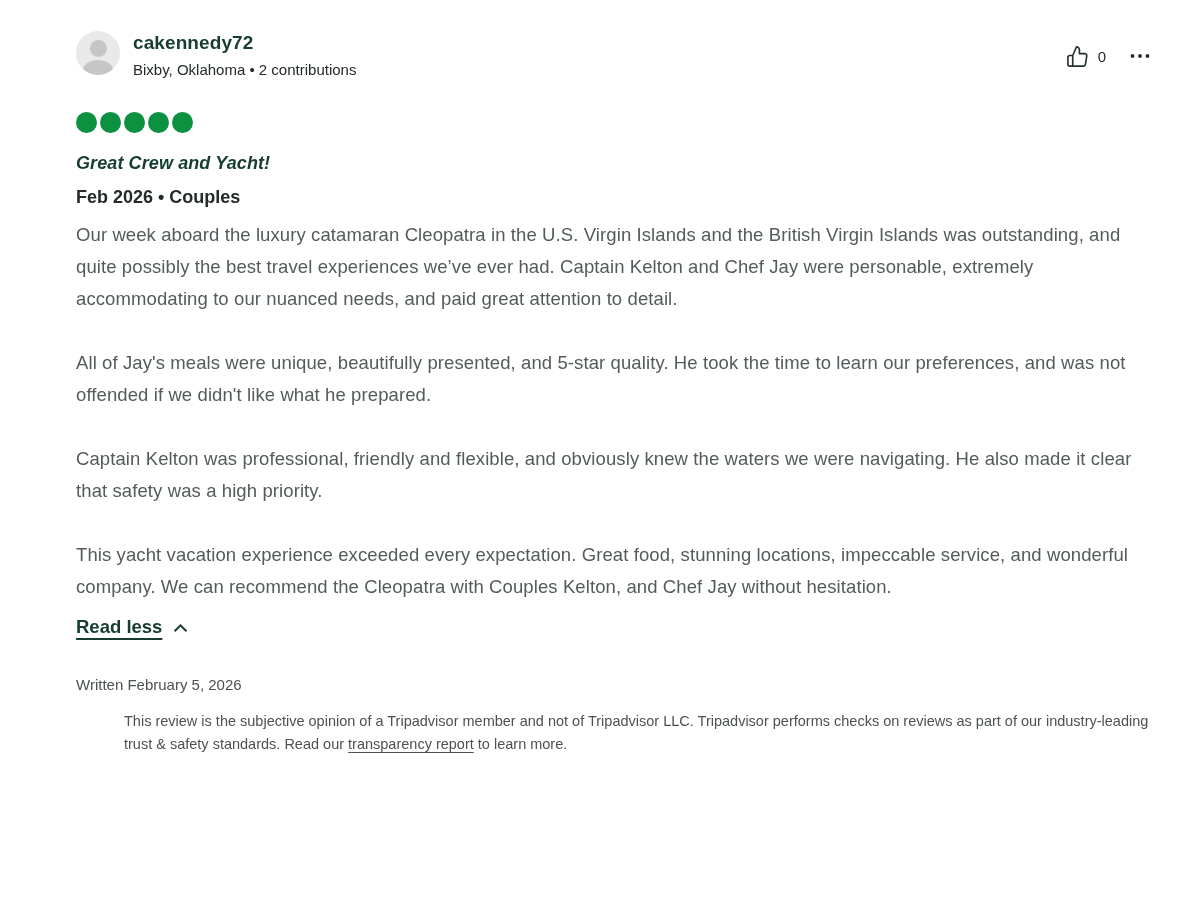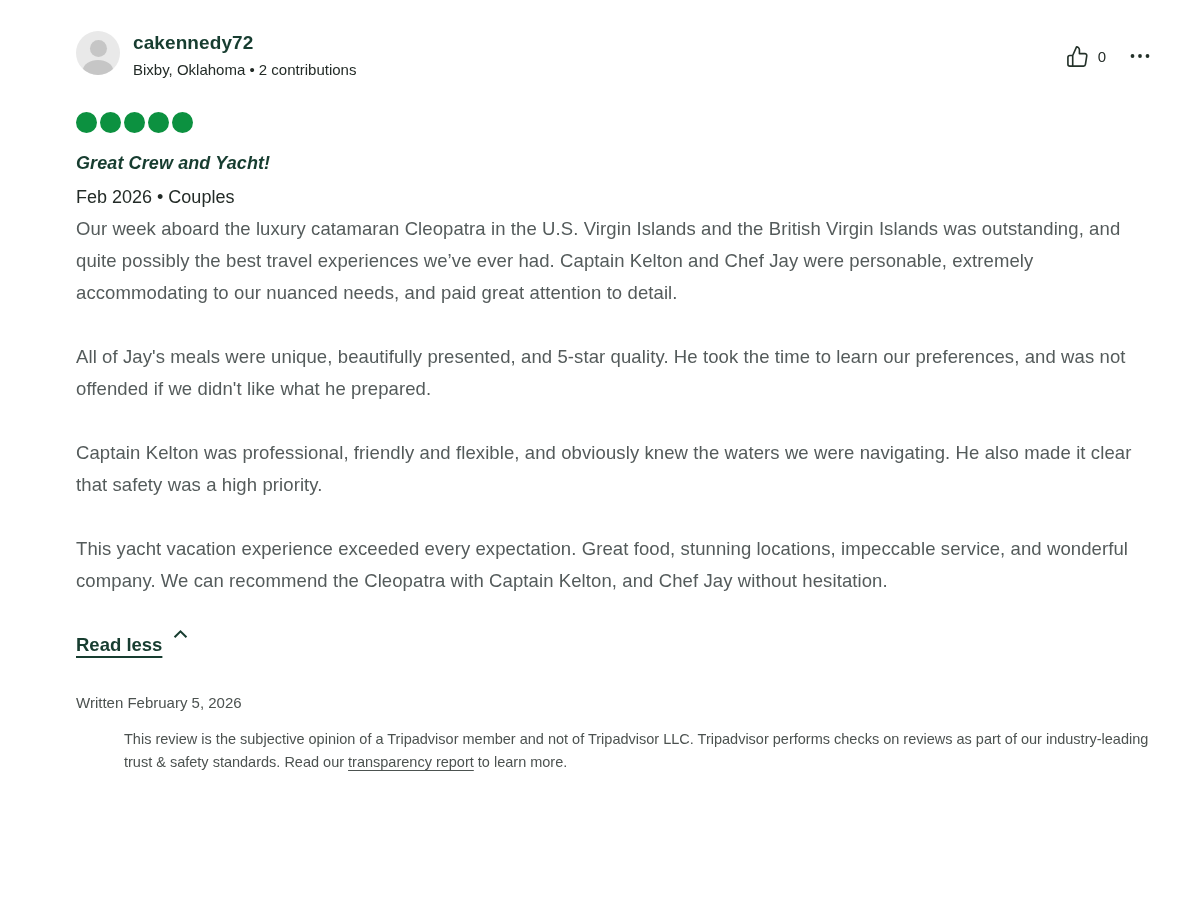--- a/index.html
+++ b/index.html
@@ -113,25 +113,26 @@
     font-size: 18px;
     font-weight: 700;
     color: var(--heading-green);
     letter-spacing: 0.1px;
     font-style: italic;
   }
   .trip-meta {
     margin-top: 13px;
     font-size: 18px;
     color: var(--meta-text);
+    font-weight: bold;
   }
 
   
   .review-body {
-    margin-top: 5px;
+    margin-top: 11px;
     max-width: 1092px;
     font-size: 18.5px;
     line-height: 32px;
     color: var(--body-text);
     letter-spacing: 0.1px;
   }
   .review-body p + p { margin-top: 32px; }
 
   
   .read-less {
@@ -141,21 +142,20 @@
     margin-top: 13px;
     color: var(--heading-green);
     cursor: pointer;
   }
   .read-less-text {
     font-size: 18.5px;
     font-weight: 700;
     text-decoration: underline;
     text-decoration-thickness: 1.5px;
     text-underline-offset: 5px;
-    margin-top: 24px;
   }
   .read-less svg { margin-top: 2px; }
 
   
   .written-date {
     margin-top: 38px;
     font-size: 15px;
     color: var(--footer-text);
   }
   .disclaimer {
@@ -217,21 +217,21 @@
     </div>
 
   <h3 class="review-title">Great Crew and Yacht!</h3>
 
   <div class="trip-meta">Feb 2026 • Couples</div>
 
   <div class="review-body">
       <p>Our week aboard the luxury catamaran Cleopatra in the U.S. Virgin Islands and the British Virgin Islands was outstanding, and quite possibly the best travel experiences we’ve ever had. Captain Kelton and Chef Jay were personable, extremely accommodating to our nuanced needs, and paid great attention to detail.</p>
       <p>All of Jay's meals were unique, beautifully presented, and 5-star quality. He took the time to learn our preferences, and was not offended if we didn't like what he prepared.</p>
       <p>Captain Kelton was professional, friendly and flexible, and obviously knew the waters we were navigating. He also made it clear that safety was a high priority.</p>
-      <p>This yacht vacation experience exceeded every expectation. Great food, stunning locations, impeccable service, and wonderful company. We can recommend the Cleopatra with Captain Kelton, and Chef Jay without hesitation.</p>
+      <p>This yacht vacation experience exceeded every expectation. Great food, stunning locations, impeccable service, and wonderful company. We can recommend the Cleopatra with Couples Kelton, and Chef Jay without hesitation.</p>
     </div>
 
   <a class="read-less">
     <span class="read-less-text">Read less</span>
     <span style="display:flex;">
       <svg width="19" height="19" viewBox="0 0 24 24" fill="none" stroke="currentColor" stroke-width="2.6" stroke-linejoin="miter">
         <polyline points="4.5 15.5 12 8 19.5 15.5"></polyline>
       </svg>
     </span>
   </a>

